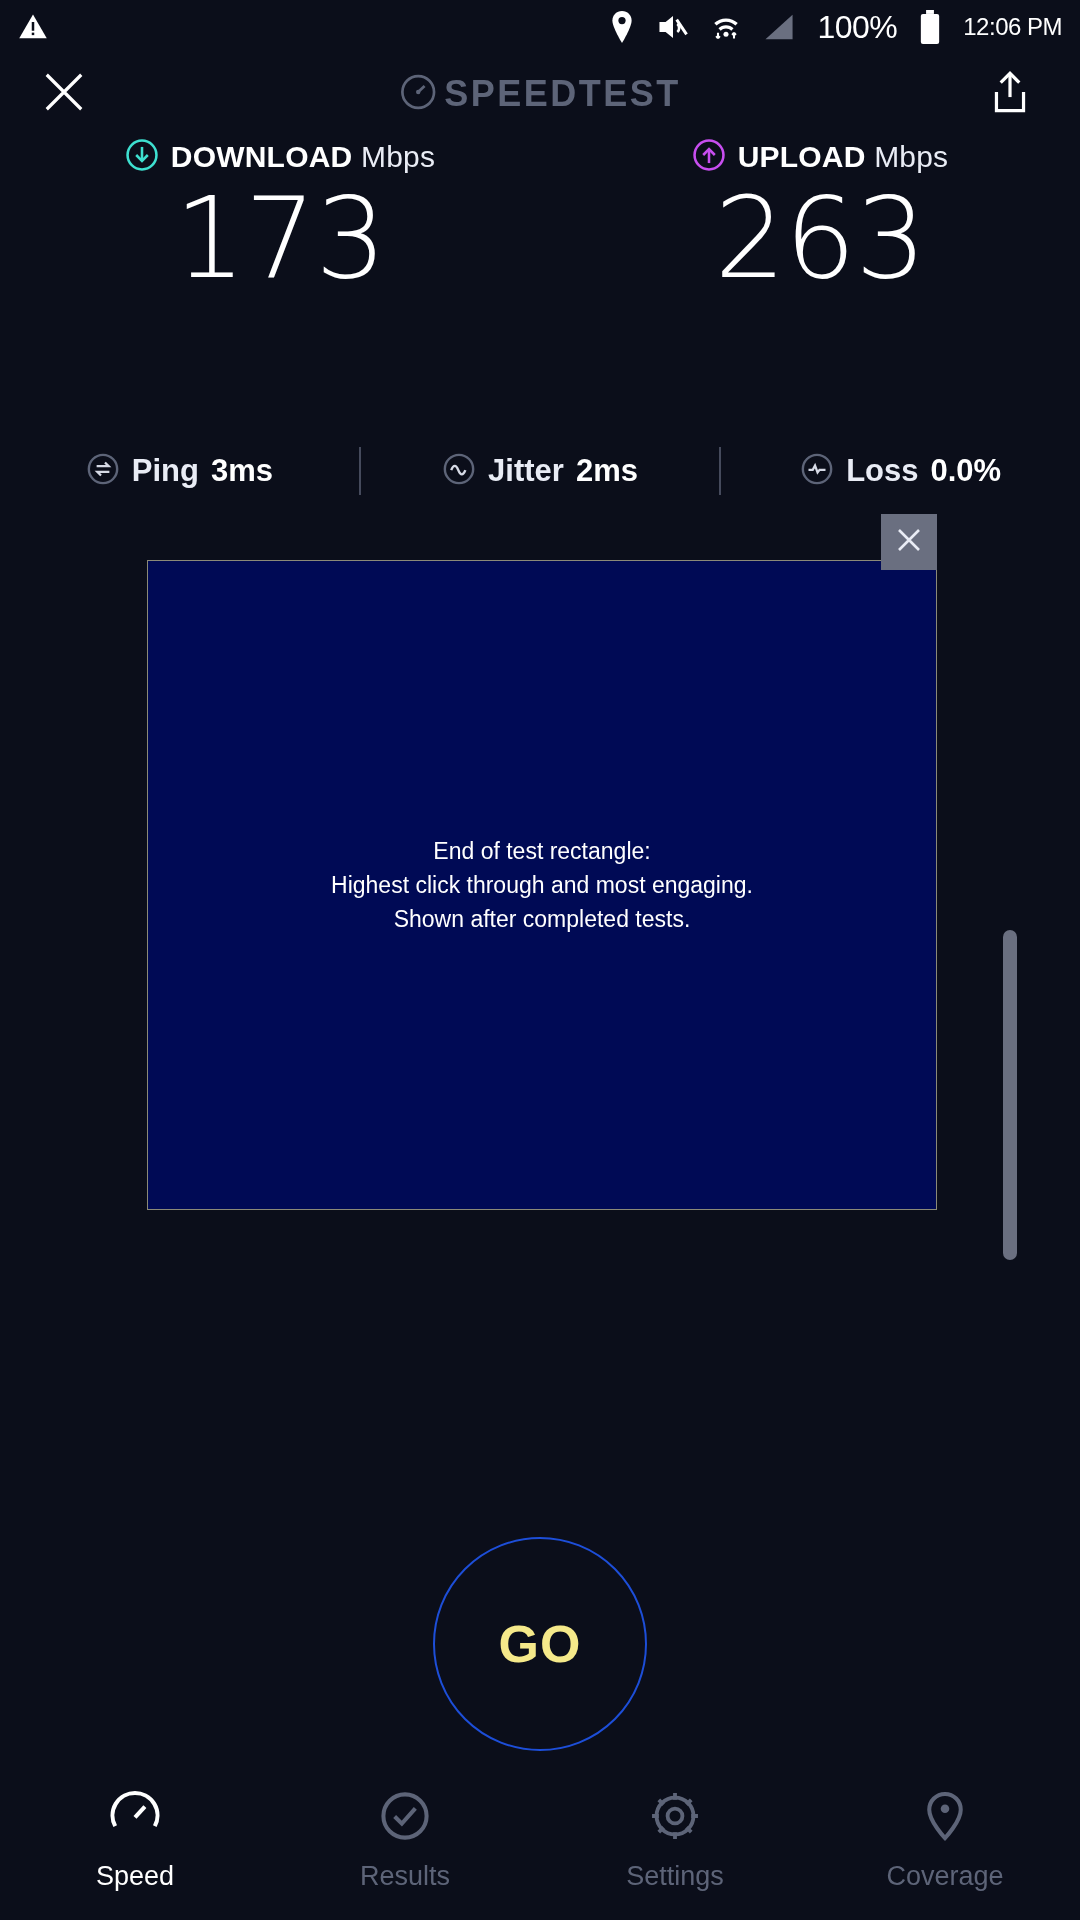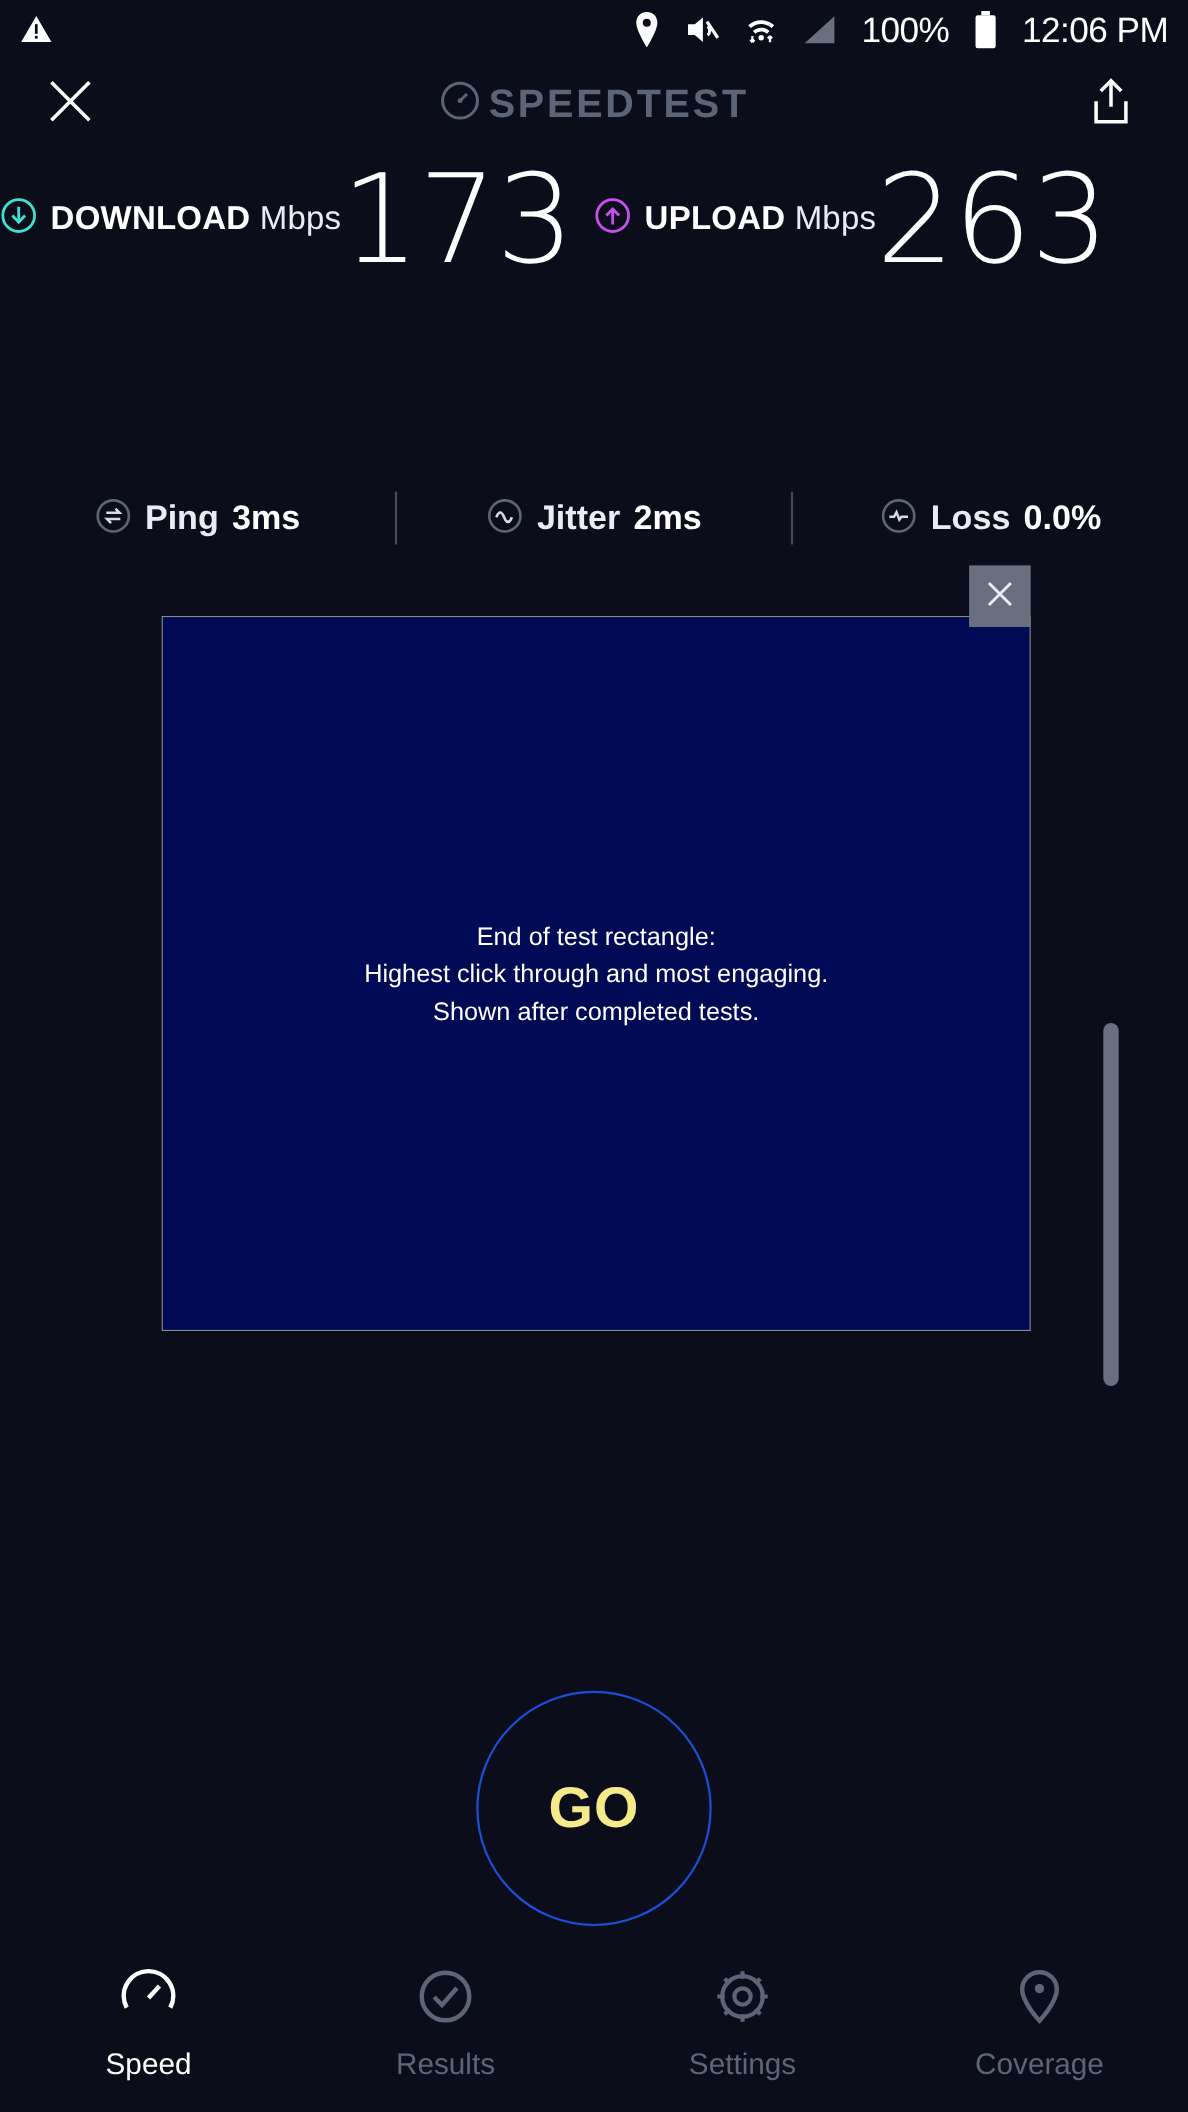--- a/index.html
+++ b/index.html
@@ -12,42 +12,42 @@
   .screen { position:relative; width:1080px; height:1920px; background:#0b0e1a; }
 
   
   .statusbar {
     position:absolute; top:0; left:0; width:1080px; height:54px;
     display:flex; align-items:center; padding:0 18px;
   }
   .sb-left { display:flex; align-items:center; gap:10px; }
   .sb-right { margin-left:auto; display:flex; align-items:center; gap:22px; }
   .sb-battery-text { color:#ffffff; font-size:32px; letter-spacing:-0.5px; }
-  .sb-time { color:#ffffff; font-size:32px; letter-spacing:-0.5px; }
+  .sb-time { color:#ffffff; font-size:24px; letter-spacing:-0.5px; }
   .sb-icon { display:inline-flex; align-items:center; justify-content:center; }
 
   
   .header {
     position:absolute; top:54px; left:0; width:1080px; height:80px;
     display:flex; align-items:center;
   }
   .hdr-close { position:absolute; left:36px; top:50%; transform:translateY(-50%);
                width:56px; height:56px; display:flex; align-items:center; justify-content:center; }
   .hdr-brand { position:absolute; left:50%; top:50%; transform:translate(-50%,-50%);
                display:flex; align-items:center; gap:7px; }
   .hdr-brand-text {
     color:#5d6478; font-size:36px; font-weight:600; letter-spacing:2.5px;
   }
   .hdr-share { position:absolute; right:42px; top:50%; transform:translateY(-50%);
                width:56px; height:56px; display:flex; align-items:center; justify-content:center; }
 
   
   .results { position:absolute; top:138px; left:0; width:1080px; }
   .speed-row { display:flex; width:1080px; }
-  .speed-col { width:50%; display:flex; flex-direction:row; align-items:center; }
+  .speed-col { width:50%; display:flex; flex-direction:column; align-items:center;padding-left:20px; }
   .speed-label-line { display:flex; align-items:center; gap:12px; }
   .speed-label {
     color:#ffffff; font-size:30px; font-weight:600; letter-spacing:0.2px;
   }
   .speed-label .unit { font-weight:400; color:#e9ecf5; }
   .speed-value {
     color:#ffffff; font-size:112px; font-weight:200; line-height:1.05;
     font-family:"DejaVu Sans", sans-serif; letter-spacing:-1px; margin-top:4px;
   }
 

